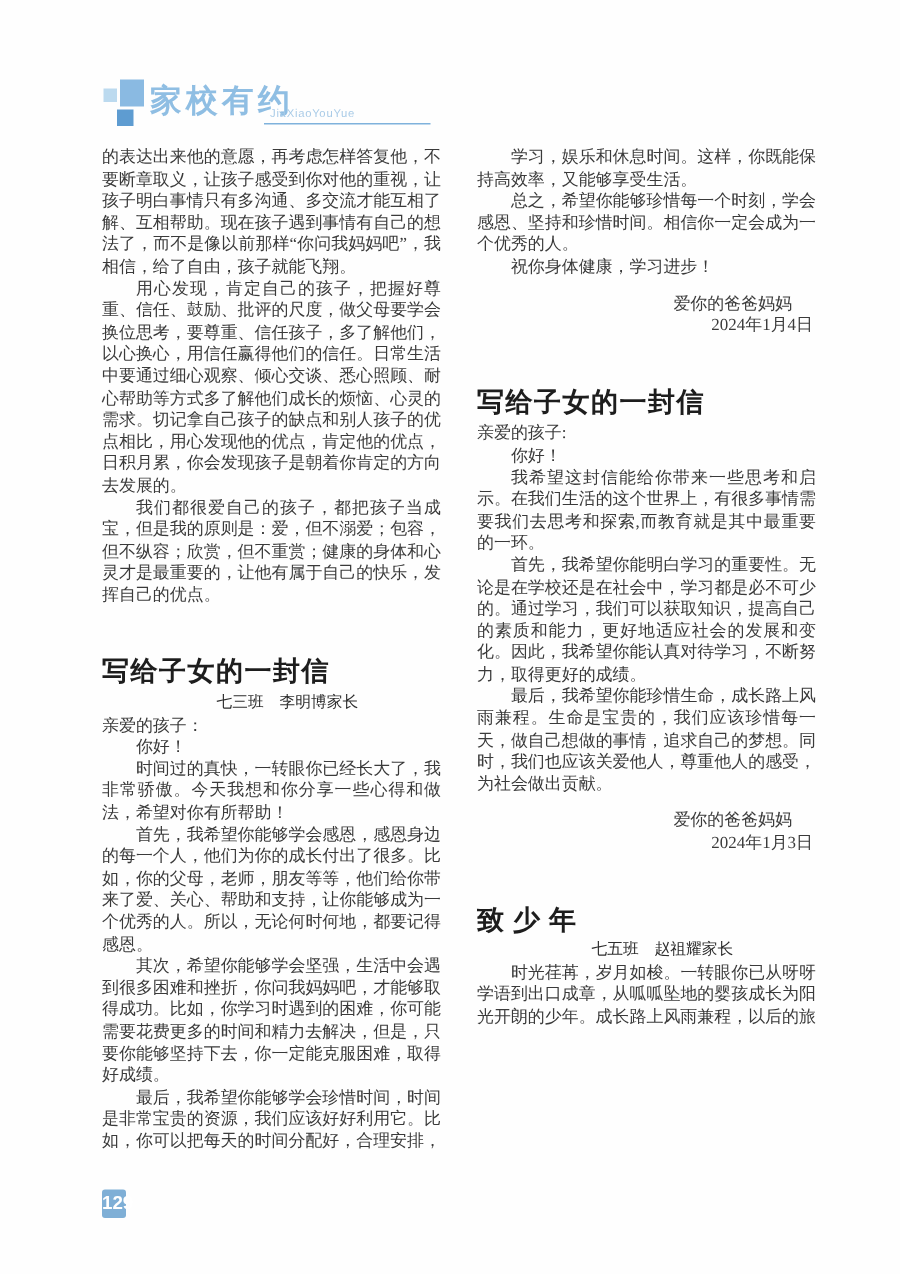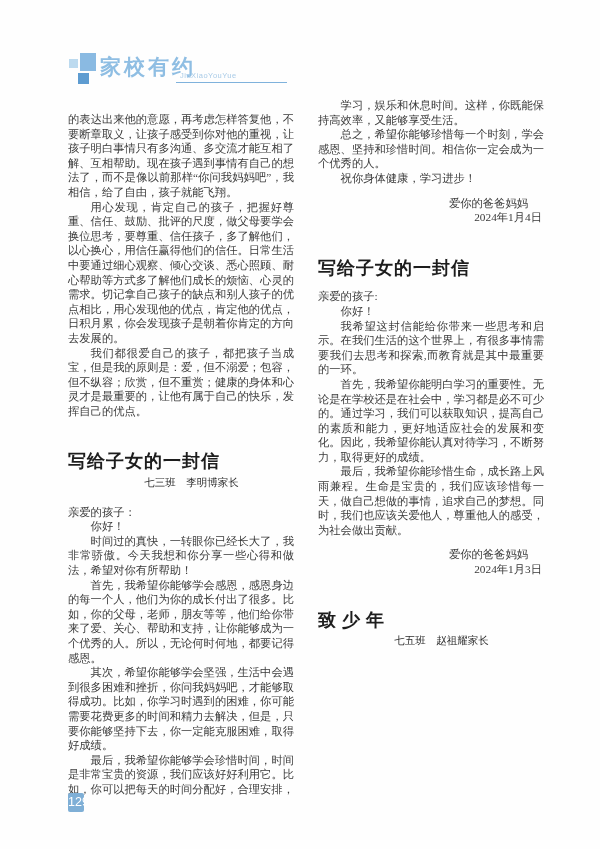--- a/index.html
+++ b/index.html
@@ -26,38 +26,38 @@
     position:absolute;left:176px;top:82px;width:111px;height:1px;background:#7fb2dc;
   }
   
   .col{
     position:absolute;top:98px;width:226px;
     font-size:11.3px;line-height:14.6px;text-align:justify;
   }
   .col-left{left:68px;}
   .col-right{left:318px;}
   .col p{margin:0;text-indent:2em;}
-  .col p.noindent{text-indent:0;margin-top:14px;}
+  .col p.noindent{text-indent:0;}
   .letter-title{
     margin:36px 0 7px;text-align:left;text-indent:0;
     font-size:18px;font-weight:bold;letter-spacing:1px;color:#1d1d1d;
   }
   .letter-title.short{letter-spacing:6px;}
   .byline{
     margin:0 0 11px;text-align:center;text-indent:0;
     font-size:10.5px;color:#2c2c2c;
   }
   .sign{ text-align:right;text-indent:0;padding-right:16px;margin-top:10px !important; }
   .sign-date{ text-align:right;text-indent:0;padding-right:2px; }
   
   .page-badge{
     position:absolute;left:68px;top:793px;width:16px;height:19px;
     background:#7fafd6;border-radius:2px;
     color:#ffffff;font-family:"Liberation Sans","DejaVu Sans",sans-serif;
-    font-size:12.5px;font-weight:normal;text-align:center;line-height:19px;
+    font-size:12.5px;font-weight:bold;text-align:center;line-height:19px;
   }
 </style>
 </head>
 <body>
 
 <div class="page">
 
   <div>
     <span>
       <i class="sq sq1"></i>
@@ -97,17 +97,18 @@
     <p class="noindent">亲爱的孩子:</p>
     <p>你好！</p>
     <p>我希望这封信能给你带来一些思考和启示。在我们生活的这个世界上，有很多事情需要我们去思考和探索,而教育就是其中最重要的一环。</p>
     <p>首先，我希望你能明白学习的重要性。无论是在学校还是在社会中，学习都是必不可少的。通过学习，我们可以获取知识，提高自己的素质和能力，更好地适应社会的发展和变化。因此，我希望你能认真对待学习，不断努力，取得更好的成绩。</p>
     <p>最后，我希望你能珍惜生命，成长路上风雨兼程。生命是宝贵的，我们应该珍惜每一天，做自己想做的事情，追求自己的梦想。同时，我们也应该关爱他人，尊重他人的感受，为社会做出贡献。</p>
     <p class="sign">爱你的爸爸妈妈</p>
     <p class="sign-date">2024年1月3日</p>
 
     <h2 class="letter-title short">致少年</h2>
     <p class="byline">七五班　赵祖耀家长</p>
+    <p>时光荏苒，岁月如梭。一转眼你已从呀呀学语到出口成章，从呱呱坠地的婴孩成长为阳光开朗的少年。成长路上风雨兼程，以后的旅</p>
   </div>
 
   <div class="page-badge">129</div>
 
 </div>
 
 </body></html>

